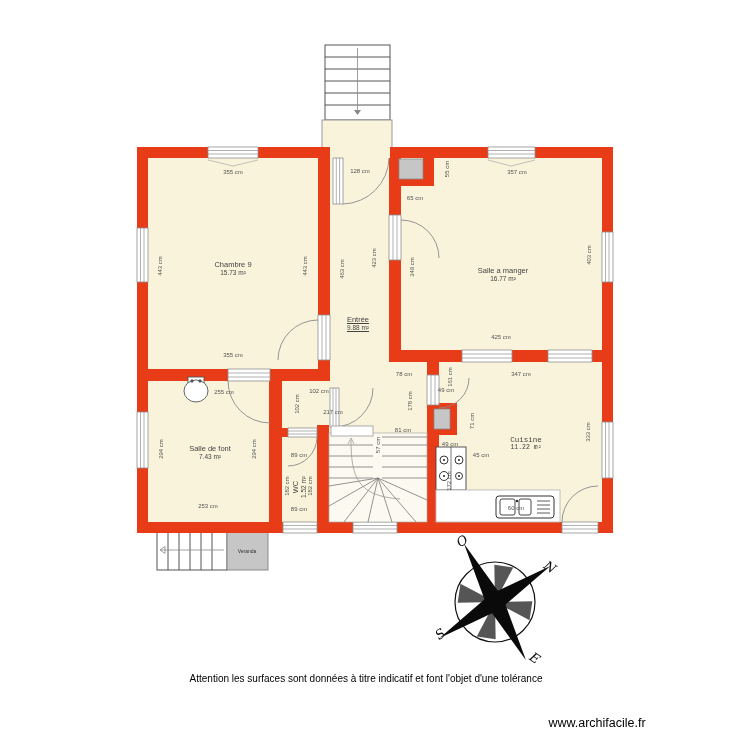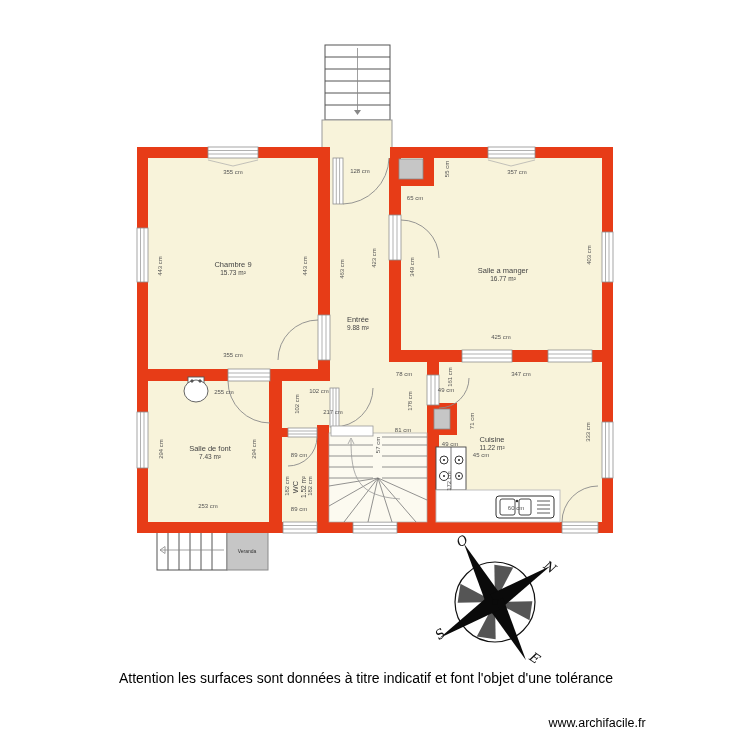--- a/index.html
+++ b/index.html
@@ -8,21 +8,21 @@
   #plan-svg{position:absolute;left:0;top:0;}
   #labels{position:absolute;left:0;top:0;width:750px;height:750px;pointer-events:none;}
   .lbl{position:absolute;transform:translate(-50%,-50%);white-space:nowrap;color:#555;}
   .dim{font-size:6px;letter-spacing:0px;}
   .room{color:#444;text-align:center;}
   .room .rname{font-size:7.5px;}
   .room .rarea{font-size:6.5px;}
   .annex{font-size:5px;color:#333;}
   .compass-letter{font-family:"DejaVu Serif", serif;font-style:italic;font-size:13px;color:#111;}
   .footer-disclaimer{position:absolute;left:366px;top:678px;transform:translate(-50%,-50%);
-     font-size:14px;color:#000;white-space:nowrap;}
+     font-size:10px;color:#000;white-space:nowrap;}
   .footer-site{position:absolute;left:597px;top:723px;transform:translate(-50%,-50%);
      font-size:12.5px;color:#000;white-space:nowrap;}
 </style>
 </head>
 <body>
 
 <div id="canvas">
 
 <svg id="plan-svg" width="750" height="750" viewBox="0 0 750 750">
 
@@ -331,33 +331,33 @@
       <div class="lbl dim" style="left: 403px; top: 430px; transform: translate(-50%, -50%);">81 cm</div>
       <div class="lbl dim" style="left: 378px; top: 445px; transform: translate(-50%, -50%) rotate(-90deg);">57 cm</div>
       <div class="lbl dim" style="left: 450px; top: 444px; transform: translate(-50%, -50%);">49 cm</div>
       <div class="lbl dim" style="left: 481px; top: 455px; transform: translate(-50%, -50%);">45 cm</div>
       <div class="lbl dim" style="left: 449px; top: 481px; transform: translate(-50%, -50%) rotate(-90deg);">172 cm</div>
       <div class="lbl dim" style="left: 516px; top: 508px; transform: translate(-50%, -50%);">60 cm</div>
       <div class="lbl room" style="left: 233px; top: 268px; transform: translate(-50%, -50%);">
         <div class="rname">Chambre 9</div>
         <div class="rarea">15.73 m²</div>
       </div>
-      <div class="lbl room" style="left: 358px; top: 323px; transform: translate(-50%, -50%);">
+      <div class="lbl room" style="left: 358px; top: 323px; transform: translate(-50%, -50%); text-decoration: underline;">
         <div class="rname">Entrée</div>
         <div class="rarea">9.88 m²</div>
       </div>
       <div class="lbl room" style="left: 503px; top: 256px; transform: translate(-50%, -50%); margin-top: 18px;">
         <div class="rname">Salle a manger</div>
         <div class="rarea">16.77 m²</div>
       </div>
       <div class="lbl room" style="left: 210px; top: 452px; transform: translate(-50%, -50%);">
         <div class="rname">Salle de font</div>
         <div class="rarea">7.43 m²</div>
       </div>
-      <div class="lbl room" style="left: 492px; top: 443px; transform: translate(-50%, -50%);">
+      <div class="lbl room" style="left: 526px; top: 443px; transform: translate(-50%, -50%); font-family: Liberation Mono, monospace;">
         <div class="rname">Cuisine</div>
         <div class="rarea">11.22 m²</div>
       </div>
       <div class="lbl room" style="left: 299px; top: 487px; transform: translate(-50%, -50%) rotate(-90deg);">
         <div class="rname">WC</div>
         <div class="rarea">1.52 m²</div>
       </div>
       <div class="lbl annex" style="left: 247px; top: 551px; transform: translate(-50%, -50%);">Veranda</div>
       <div class="lbl compass-letter" style="left: 462px; top: 541px; transform: translate(-50%, -50%) rotate(-30deg);">O</div>
       <div class="lbl compass-letter" style="left: 550px; top: 567px; transform: translate(-50%, -50%) rotate(35deg);">N</div>

